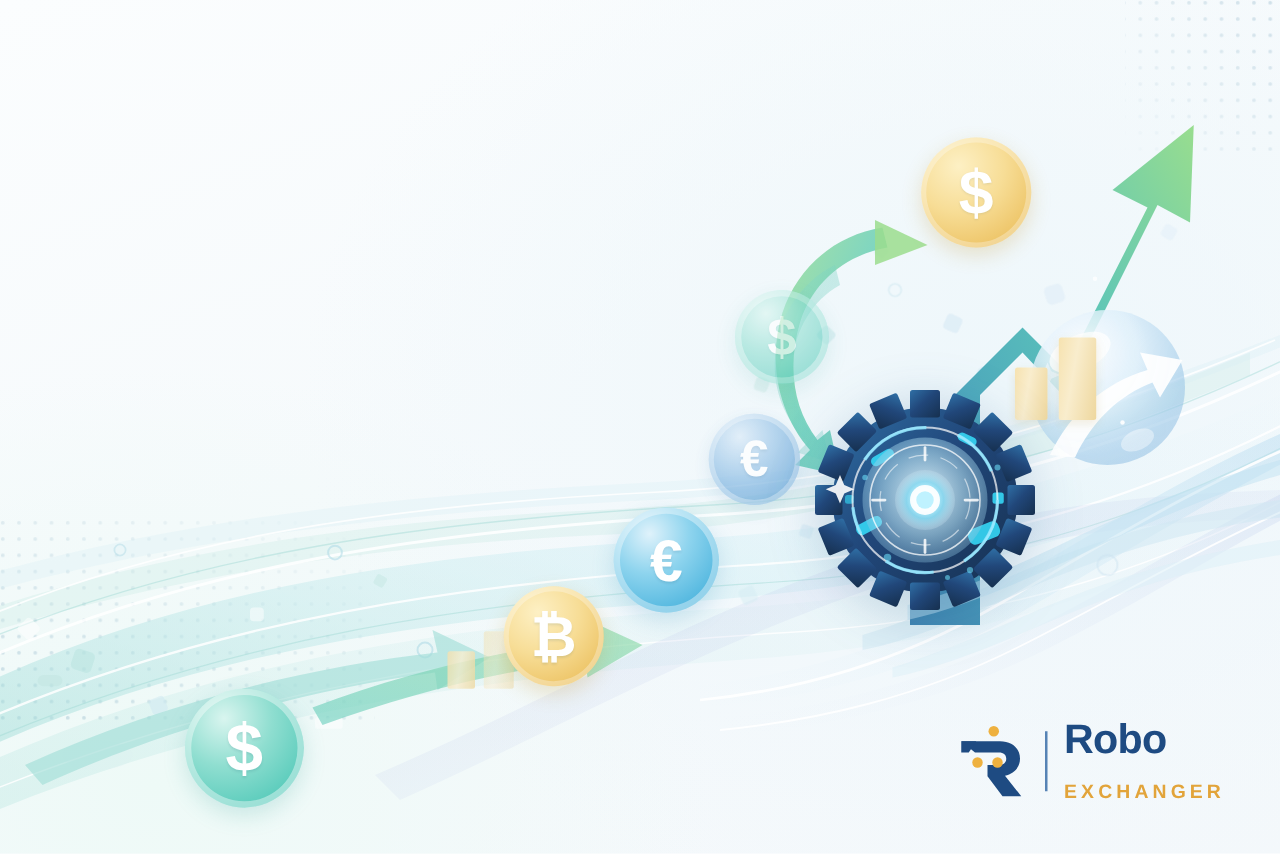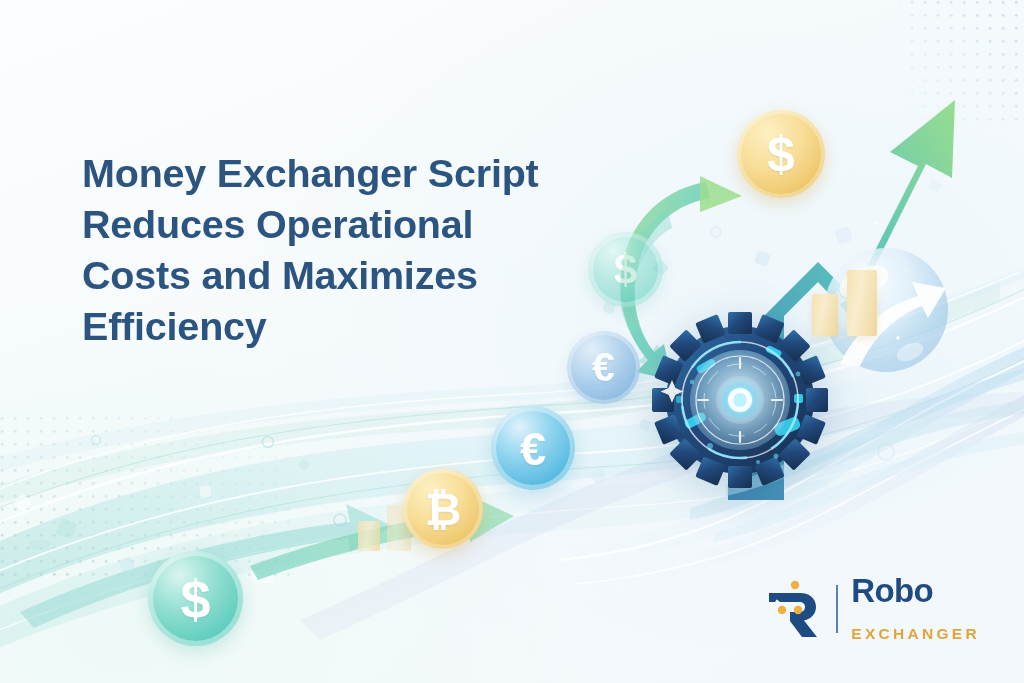--- a/index.html
+++ b/index.html
@@ -425,24 +425,20 @@
   </div>
 
   <div class="coin coin-gold" id="coin-btc">
     <span class="sym">₿</span>
   </div>
 
   <div class="coin coin-mint" id="coin-usd-mint-lg">
     <span class="sym">$</span>
   </div>
 
-  <h1 id="headline">Money Exchanger Script
-Reduces Operational
-Costs and Maximizes
-Efficiency</h1>
 
   <div id="logo">
     <svg id="logo-mark" viewBox="0 0 56 58">
 
       <path d="M2,13 L33,13 C43,13 49,19 49,27 C49,34 44,39 37,40.5
                L50,57 L35,57 L23,41 L23,32 L32,32 C36,32 38,30 38,27
                C38,24 36,22 32,22 L13,22 Z" fill="#1e4b82"></path>
       <path d="M2,13 L14,13 L8,22 L2,22 Z" fill="#1e4b82"></path>
       <circle cx="28" cy="5" r="4.2" fill="#eeb13f"></circle>
       <circle cx="15" cy="30" r="4.2" fill="#eeb13f"></circle>

